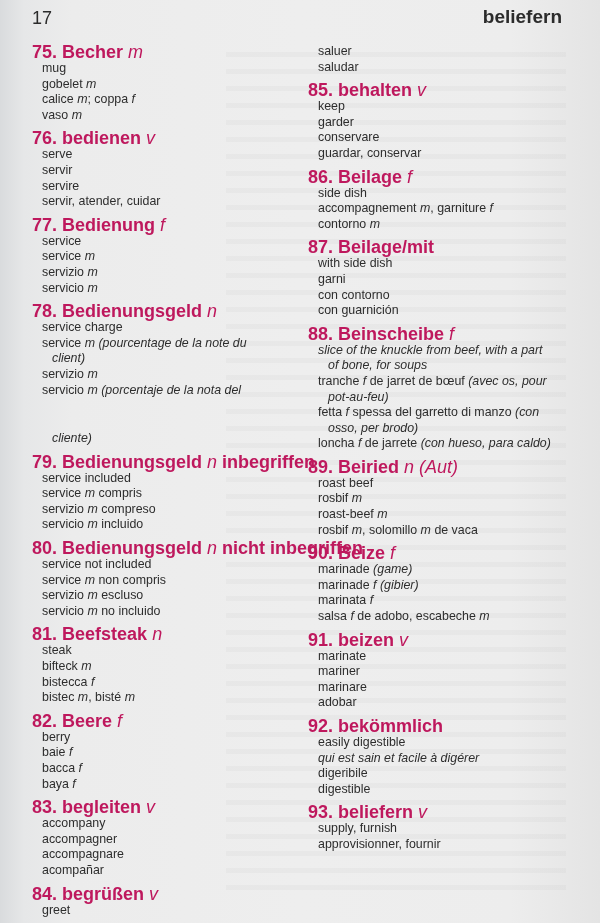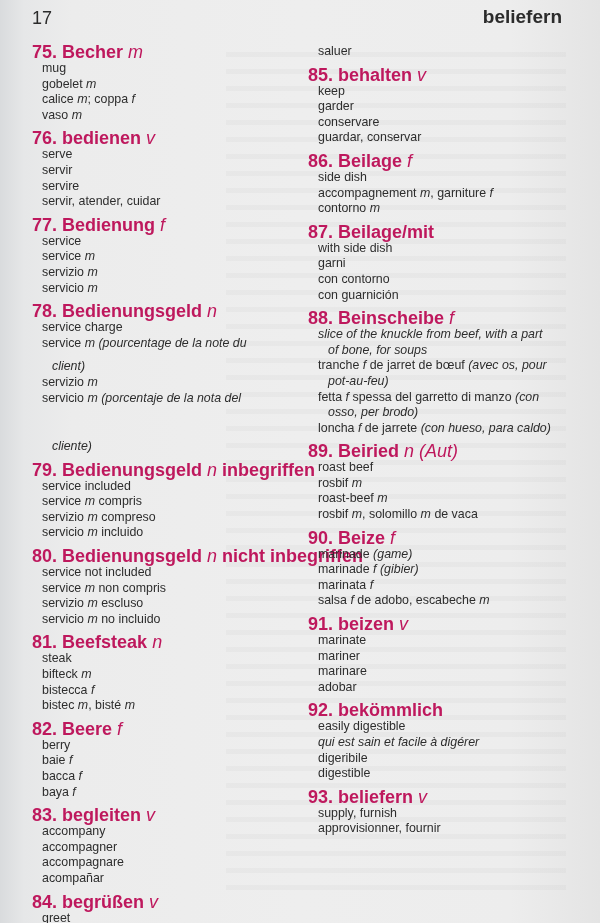--- a/index.html
+++ b/index.html
@@ -67,21 +67,21 @@
         <div class="headword"><span>77.</span> <span>Bedienung</span> <span class="gram">f</span></div>
         <div class="trans"><span>service</span></div>
         <div class="trans"><span>service </span><span class="it">m</span></div>
         <div class="trans"><span>servizio </span><span class="it">m</span></div>
         <div class="trans"><span>servicio </span><span class="it">m</span></div>
       </div>
       <div class="entry">
         <div class="headword"><span>78.</span> <span>Bedienungsgeld</span> <span class="gram">n</span></div>
         <div class="trans"><span>service charge</span></div>
         <div class="trans"><span>service </span><span class="it">m (pourcentage de la note du</span></div>
-        <div class="trans" style="padding-left: 20px; margin-top: 8px;"><span class="it">client)</span></div>
+        <div class="trans" style="padding-left: 20px;"><span class="it">client)</span></div>
         <div class="trans"><span>servizio </span><span class="it">m</span></div>
         <div class="trans"><span>servicio </span><span class="it">m (porcentaje de la nota del</span></div>
         <div class="trans" style="padding-left: 20px; margin-top: 33px;"><span class="it">cliente)</span></div>
       </div>
       <div class="entry">
         <div class="headword"><span>79.</span> <span>Bedienungsgeld</span> <span class="gram">n</span><span> inbegriffen</span></div>
         <div class="trans"><span>service included</span></div>
         <div class="trans"><span>service </span><span class="it">m</span><span> compris</span></div>
         <div class="trans"><span>servizio </span><span class="it">m</span><span> compreso</span></div>
         <div class="trans"><span>servicio </span><span class="it">m</span><span> incluido</span></div>
@@ -115,20 +115,21 @@
         <div class="trans"><span>acompañar</span></div>
       </div>
       <div class="entry">
         <div class="headword"><span>84.</span> <span>begrüßen</span> <span class="gram">v</span></div>
         <div class="trans"><span>greet</span></div>
       </div>
     </div>
   <div class="col col-right" id="col-right">
       <div class="entry">
         <div class="trans"><span>saluer</span></div>
+        <div class="trans"><span>saludar</span></div>
       </div>
       <div class="entry">
         <div class="headword"><span>85.</span> <span>behalten</span> <span class="gram">v</span></div>
         <div class="trans"><span>keep</span></div>
         <div class="trans"><span>garder</span></div>
         <div class="trans"><span>conservare</span></div>
         <div class="trans"><span>guardar, conservar</span></div>
       </div>
       <div class="entry">
         <div class="headword"><span>86.</span> <span>Beilage</span> <span class="gram">f</span></div>

